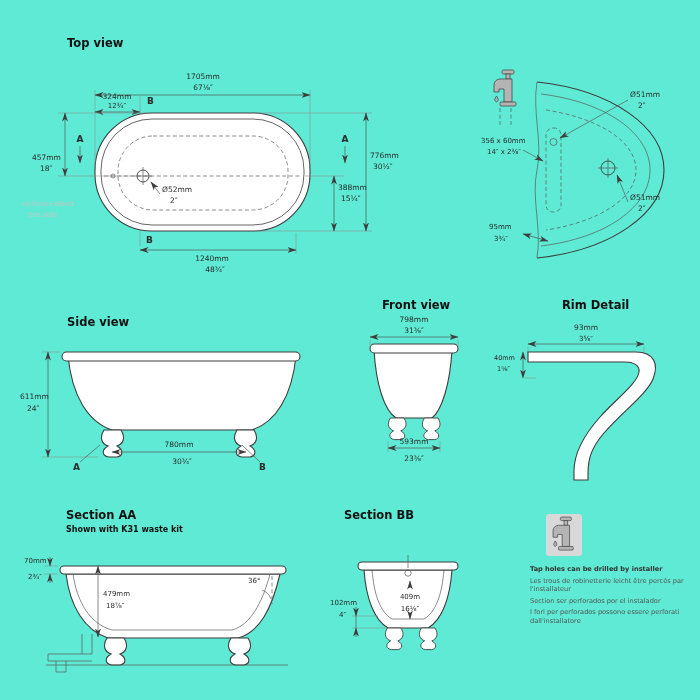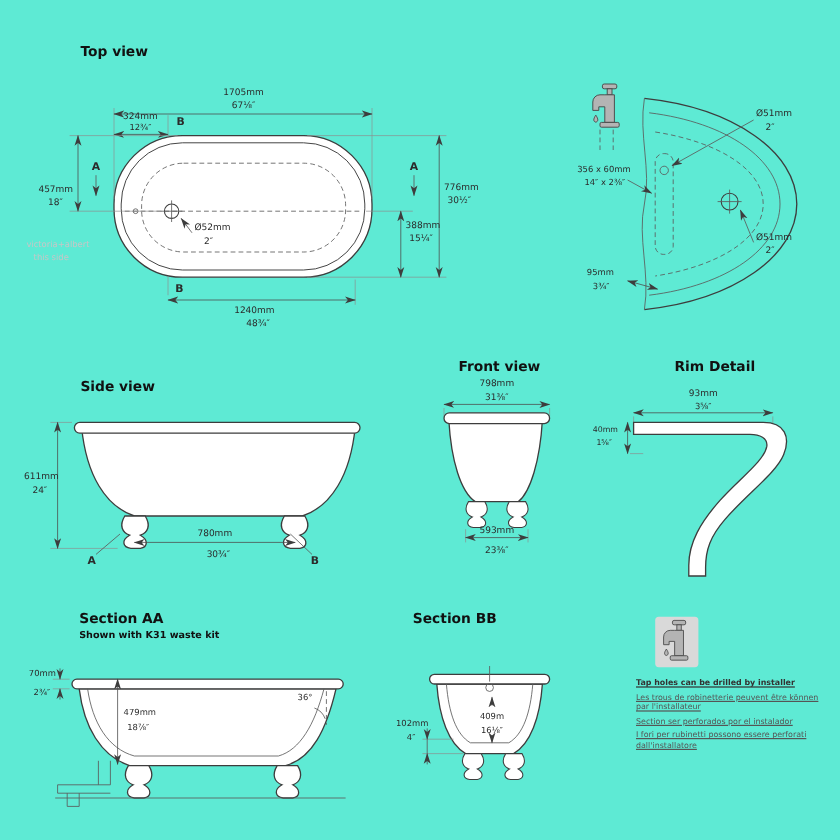--- a/index.html
+++ b/index.html
@@ -16,21 +16,21 @@
   .obj  { fill:#fff; stroke:#3d3d3d; stroke-width:1.1; }
   .objn { fill:none; stroke:#3d3d3d; stroke-width:1.1; }
   .thin { fill:none; stroke:#5a5a5a; stroke-width:0.7; }
   .dim  { fill:none; stroke:#4c4c4c; stroke-width:0.65; }
   .ext  { fill:none; stroke:#8c8c8c; stroke-width:0.55; }
   .dash { stroke-dasharray:4 2.6; }
   .tap  { fill:#b4b4b4; stroke:#4a4a4a; stroke-width:0.8; }
   .graybox { fill:#d9d9d9; }
   .notes { position:absolute; left:530px; top:565px; width:160px;
            font-size:6.6px; line-height:1.3; color:#555; }
-  .notes div { margin-bottom:3px;text-decoration:underline; }
+  .notes div { margin-bottom:3px; }
   .notes .en { color:#333; font-weight:700; }
 </style>
 </head>
 <body>
 
 <div class="sheet">
 <svg width="700" height="700" viewBox="0 0 700 700">
 <defs>
   <marker id="ar" markerWidth="10" markerHeight="8" refX="8.5" refY="3.5" orient="auto-start-reverse" markerUnits="userSpaceOnUse">
     <path d="M9,3.5 L0,0.6 L2.4,3.5 L0,6.4 Z" fill="#3d3d3d"></path>
@@ -282,17 +282,17 @@
 </g>
 
 <g>
   <rect class="graybox" x="546" y="514" width="36" height="42" rx="3"></rect>
   <use href="#tapIcon" transform="translate(553,517) scale(0.92)"></use>
 </g>
 </svg>
 
 <div class="notes">
   <div class="en">Tap holes can be drilled by installer</div>
-  <div>Les trous de robinetterie peuvent être können par l'installateur</div>
+  <div>Les trous de robinetterie leicht être percés par l'installateur</div>
   <div>Section ser perforados por el instalador</div>
-  <div>I fori per rubinetti possono essere perforati dall'installatore</div>
+  <div>I fori per perforados possono essere perforati dall'installatore</div>
 </div>
 </div>
 
 </body></html>

